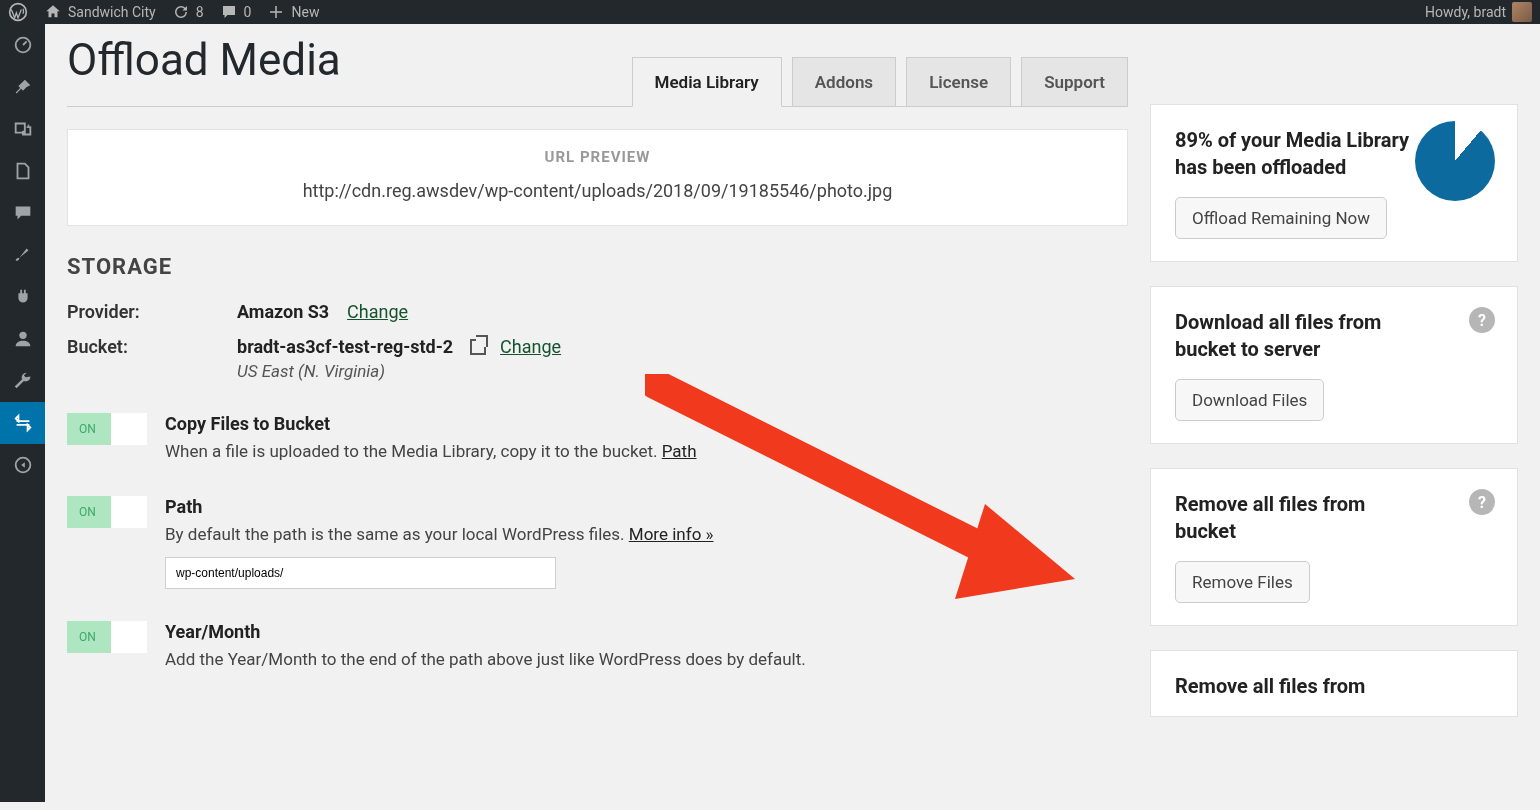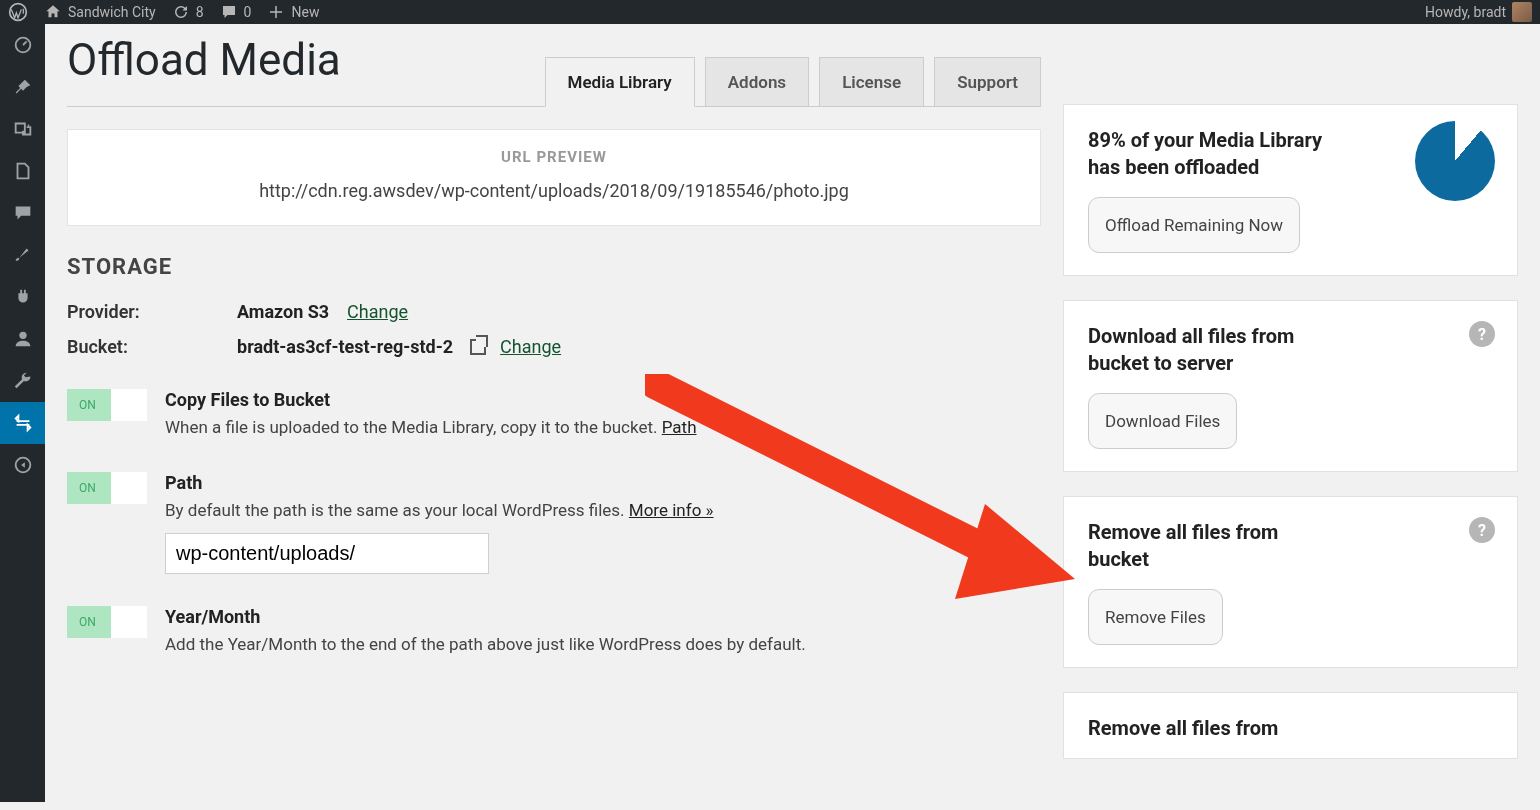--- a/index.html
+++ b/index.html
@@ -8,21 +8,21 @@
 .admin-bar-left, .admin-bar-right { display: flex; align-items: center; gap: 16px; }
 .admin-bar-item { display: flex; align-items: center; gap: 6px; color: #b6b6b6; cursor: pointer; }
 .avatar { width: 20px; height: 20px; background: #888; border-radius: 2px; background: linear-gradient(135deg,#b08463,#7a5b48); }
 .layout { display: flex; height: calc(810px - 32px); }
 .sidebar { width: 45px; background: #23282d; display: flex; flex-direction: column; }
 .sidebar-item { height: 42px; display: flex; align-items: center; justify-content: center; color: #9ea3a8; cursor: pointer; }
 .sidebar-item.active { background: #0073aa; color: #fff; }
 .sidebar-item svg { width: 22px; height: 22px; }
 .content { flex: 1; padding: 10px 22px 0 22px; overflow: hidden; display: flex; gap: 22px; }
 .main { flex: 1; min-width: 0; }
-.right-col { width: 455px; display: flex; flex-direction: column; gap: 24px; padding-top: 70px; }
+.right-col { width: 368px; display: flex; flex-direction: column; gap: 24px; padding-top: 70px; }
 .header-row { display: flex; align-items: flex-end; gap: 30px; border-bottom: 1px solid #ccc; padding-bottom: 0; margin-bottom: 22px; }
 .page-title { font-size: 44px; color: #23282d; font-weight: 400; padding-bottom: 20px; }
 .tabs { display: flex; gap: 10px; margin-left: auto; }
 .tab { padding: 14px 22px; border: 1px solid #ccc; background: #e5e5e5; color: #555; font-size: 17px; font-weight: 600; cursor: pointer; margin-bottom: -1px; }
 .tab.active { background: #f1f1f1; border-bottom-color: #f1f1f1; color: #222; }
 .url-preview-box { background: #fff; border: 1px solid #e3e3e3; padding: 18px 20px 24px; text-align: center; margin-bottom: 28px; }
 .url-preview-label { color: #999; font-weight: 700; font-size: 15px; letter-spacing: 1px; margin-bottom: 14px; }
 .url-preview-url { color: #444; font-size: 18px; }
 .section-heading { font-size: 22px; color: #444; letter-spacing: 1px; margin-bottom: 22px; }
 .kv-row { display: flex; margin-bottom: 14px; font-size: 18px; }
@@ -34,24 +34,24 @@
 .ext-icon { display: inline-block; width: 16px; height: 16px; border: 2px solid #555; margin: 0 10px -2px 12px; position: relative; }
 .ext-icon::after { content:''; position:absolute; right:-4px; top:-6px; width:10px; height:10px; border-top:2px solid #555; border-right:2px solid #555; background:#f1f1f1; }
 .setting-block { display: flex; gap: 18px; margin-top: 32px; align-items:flex-start; }
 .toggle { width: 80px; height: 32px; background: #aee6c1; display: flex; align-items: center; font-size: 12px; font-weight: 400; color: #3ea76a; cursor: pointer; position: relative; }
 .toggle span.lbl { position:absolute; left:12px; }
 .toggle .knob { width: 36px; height: 100%; background: #fff; margin-left: auto; }
 .setting-body { flex: 1; }
 .setting-title { font-weight: 700; font-size: 18px; color: #222; margin-bottom: 6px; }
 .setting-desc { font-size: 17px; color: #444; line-height: 1.4; }
 .more-link { color: #222; text-decoration: underline; }
-.text-input { margin-top: 10px; width: 324px; padding: 8px 10px; font-size: 20px; border: 1px solid #cfcfcf; background:#fff; }
+.text-input { margin-top: 10px; width: 391px; padding: 8px 10px; font-size: 12px; border: 1px solid #cfcfcf; background:#fff; }
 .card { background: #fff; border: 1px solid #e1e1e1; padding: 22px 24px; position: relative; }
 .card-title { font-size: 20px; font-weight: 700; color: #222; line-height: 1.35; max-width: 250px; margin-bottom: 16px; }
-.card-btn { display:inline-block; padding: 17px 16px; border: 1px solid #ccc; background: #f7f7f7; font-size: 17px; color: #444; cursor: pointer; border-radius: 11px; }
+.card-btn { display:inline-block; padding: 10px 16px; border: 1px solid #ccc; background: #f7f7f7; font-size: 17px; color: #444; cursor: pointer; border-radius: 5px; }
 .pie { position: absolute; right: 22px; top: 16px; width: 80px; height: 80px; border-radius: 50%; background: conic-gradient(#fff 0deg 40deg, #0d6a9f 40deg 360deg); }
 .help-icon { position: absolute; top: 20px; right: 22px; width: 26px; height: 26px; border-radius: 50%; background: #b6b6b6; color: #fff; display: flex; align-items: center; justify-content: center; font-weight: 700; font-size: 16px; }
 .arrow-annotation { position: absolute; left: 600px; top: 350px; pointer-events: none; }
 </style>
 </head>
 <body>
 
 <div class="admin-bar">
   <div class="admin-bar-left">
     <div class="admin-bar-item">
@@ -183,20 +183,21 @@
           <span class="link">Change</span>
         </div>
       </div>
 
       <div class="kv-row">
         <div class="kv-label">Bucket:</div>
         <div class="kv-val">
           <strong>bradt-as3cf-test-reg-std-2</strong>
           <span class="ext-icon"></span>
           <span class="link">Change</span>
+          <div class="region">US East (N. Virginia)</div>
         </div>
       </div>
 
       <div class="setting-block">
         <div class="toggle">
             <span class="lbl">ON</span>
             <div class="knob"></div>
           </div>
         <div class="setting-body">
           <div class="setting-title">Copy Files to Bucket</div>

